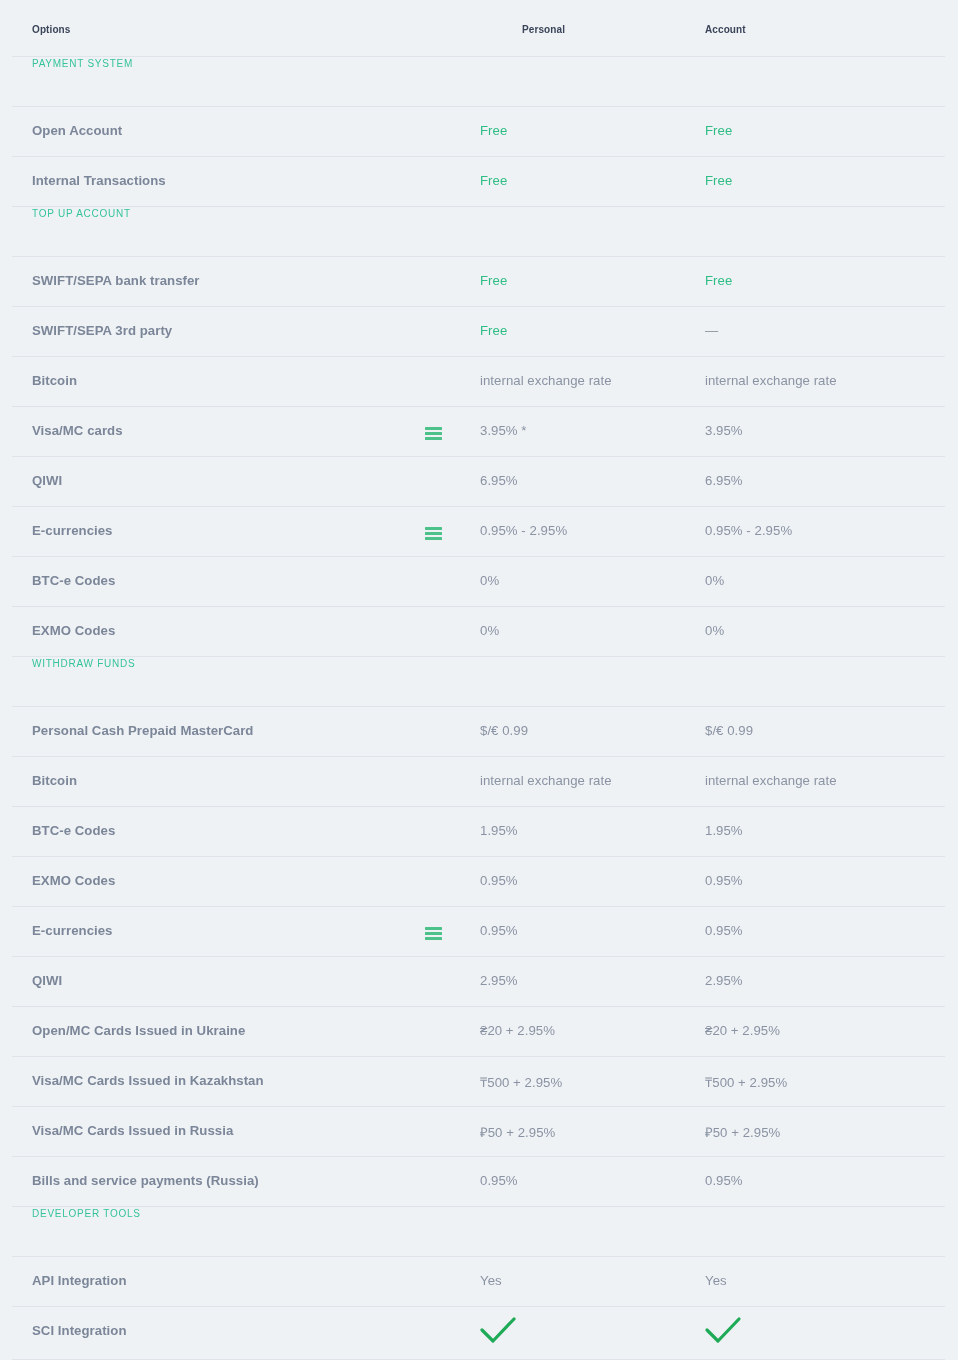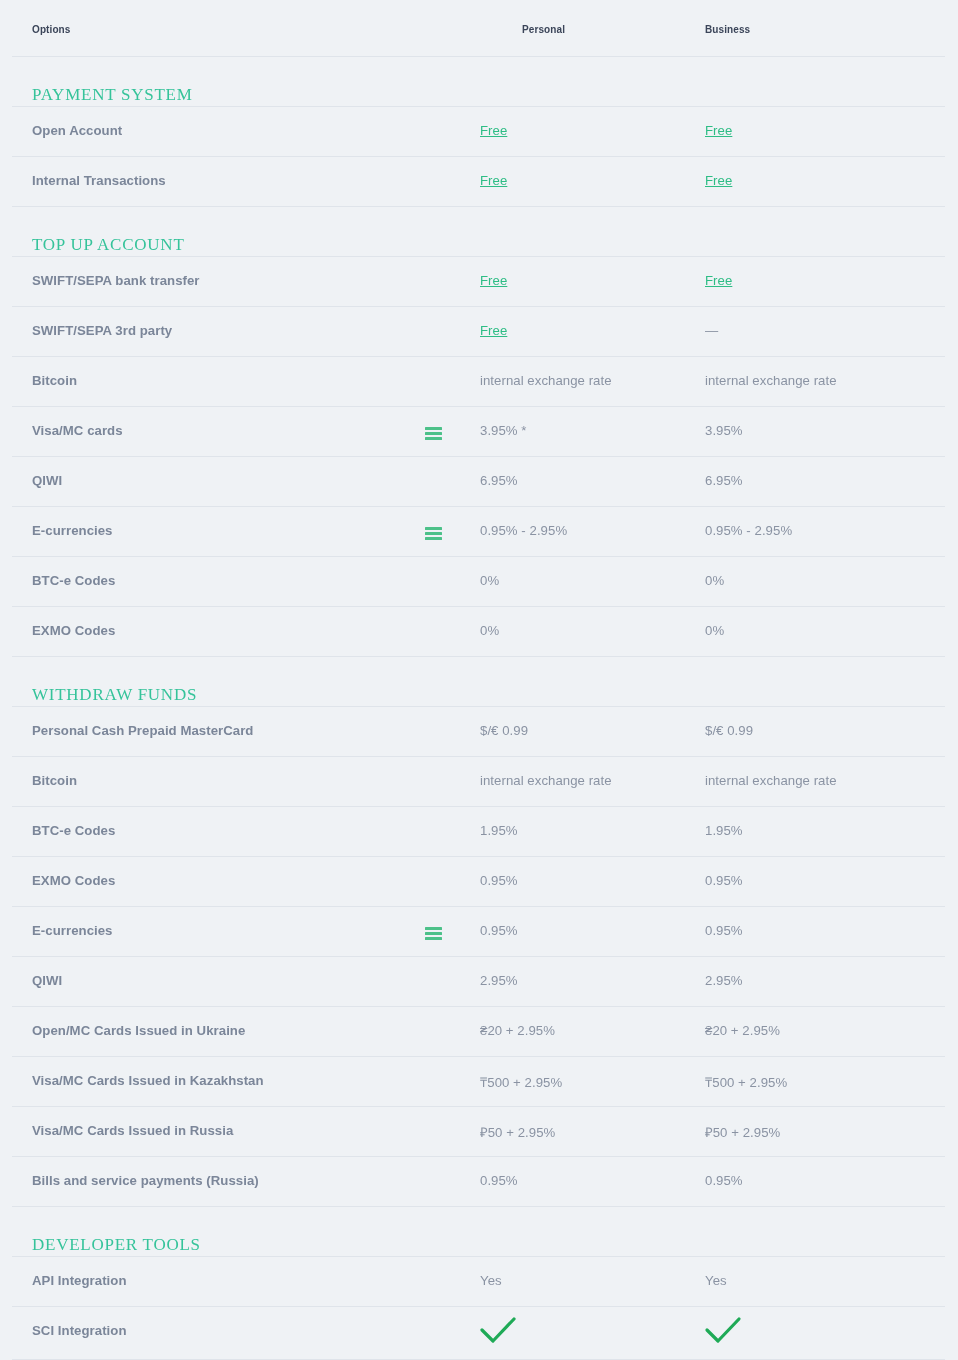--- a/index.html
+++ b/index.html
@@ -37,36 +37,36 @@
     font-size:13.2px; font-weight:bold;
     color:#7b8699; letter-spacing:.05px;
     white-space:nowrap;
   }
   .row .val {
     position:absolute; top:17px;
     font-size:13.2px; font-weight:normal;
     color:#8a93a3; letter-spacing:.05px;
     white-space:nowrap;
   }
-  .row .val.free { color:#2ebd85;text-decoration:underline; }
+  .row .val.free { color:#2ebd85; }
   .row .val.dash { color:#8a93a3; }
   .row .val.pers { left:480px; }
   .row .val.bus  { left:705px; }
 
   
   .section { position:relative; height:50px; }
   .section::before {
     content:""; position:absolute; left:12px; right:13px; top:0;
     height:1px; background:#dfe4ea;
   }
   .section .sec-label {
-    position:absolute; top:29px; left:32px;
-    font-size:17px; font-weight:normal;
+    position:absolute; top:2px; left:32px;
+    font-size:10px; font-weight:normal;
     color:#35c39a; letter-spacing:.75px;
-    text-transform:uppercase; white-space:nowrap;font-family:Liberation Serif, serif;
+    text-transform:uppercase; white-space:nowrap;
   }
   .section.first::before { background:#dfe4ea; }
 
   
   .list-icon {
     position:absolute; left:425px; top:21px;
     width:17px; height:13px;
     display:flex; flex-direction:column; justify-content:space-between;
   }
   .list-icon i {
@@ -87,21 +87,21 @@
   }
 </style>
 </head>
 <body>
 
 <div id="table-root">
 
   <div class="thead">
     <div class="th cell-opt">Options</div>
     <div class="th cell-pers">Personal</div>
-    <div class="th cell-bus">Business</div>
+    <div class="th cell-bus">Account</div>
   </div>
 
   <div id="table-body">
       <div class="section first">
         <div class="sec-label">PAYMENT SYSTEM</div>
       </div>
       <div class="row">
         <div class="label">Open Account</div>
         <div class="val pers free">Free</div>
         <div class="val bus free">Free</div>

